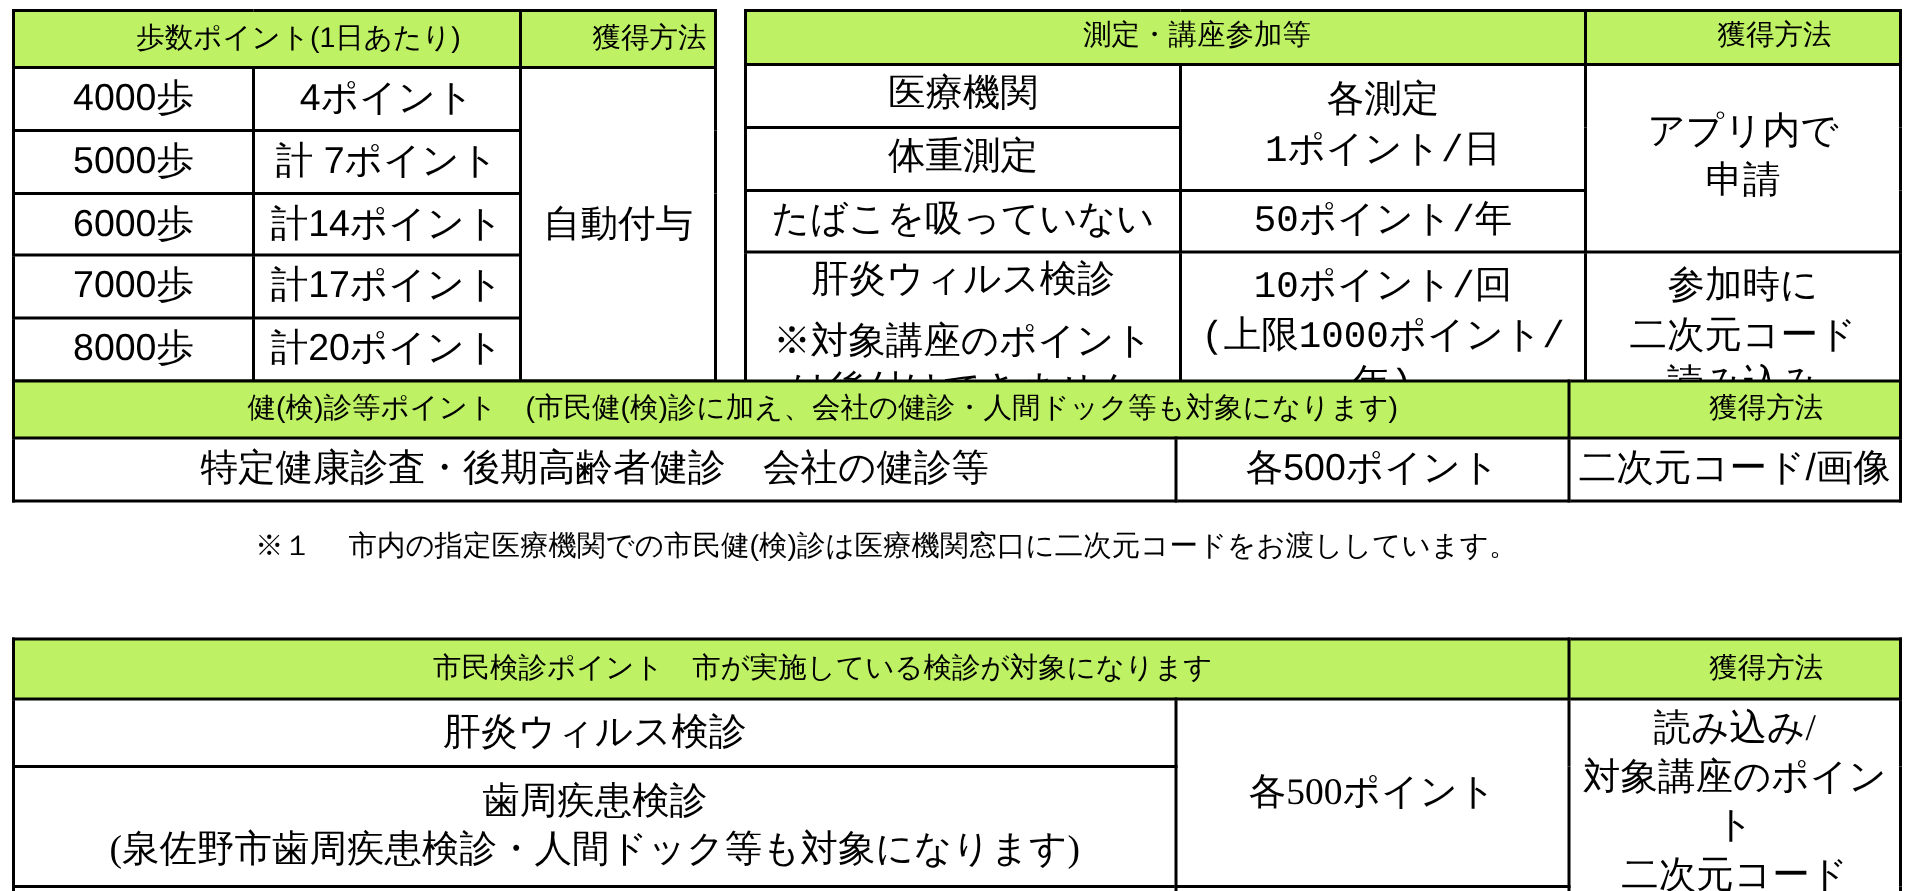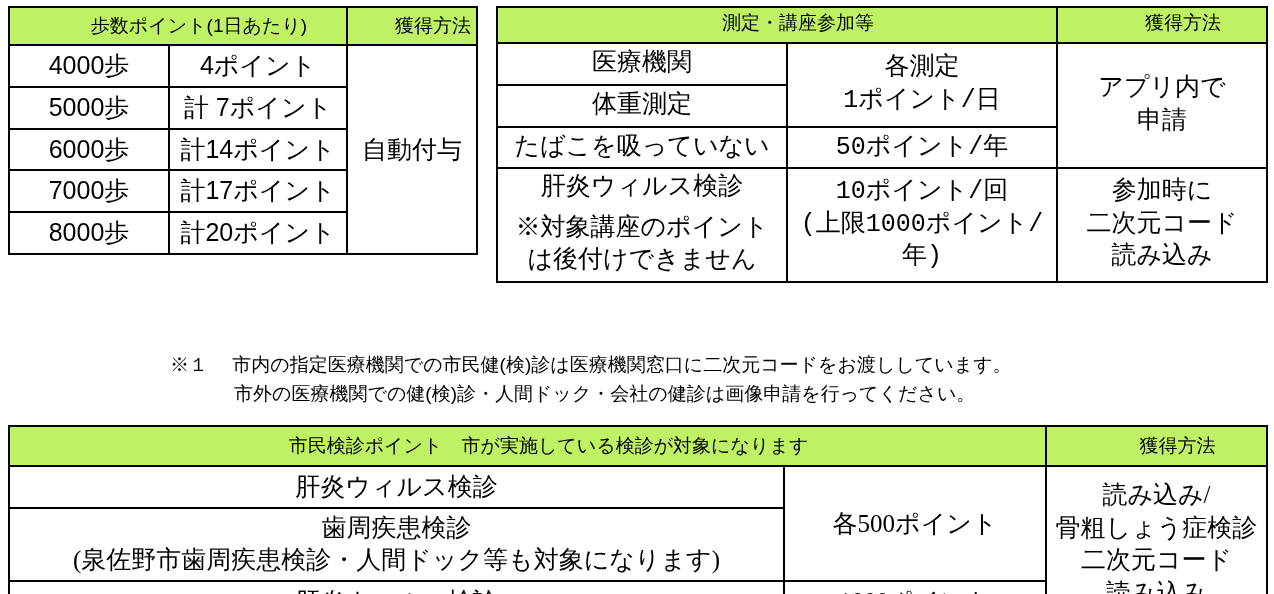--- a/index.html
+++ b/index.html
@@ -178,45 +178,53 @@
     </tbody>
   </table>
 
   <table id="checkup-table">
     <colgroup>
       <col style="width:775px">
       <col style="width:262px">
       <col style="width:221px">
     </colgroup>
     <tbody>
+      <tr>
+        <td class="hdr" colspan="2">健(検)診等ポイント　(市民健(検)診に加え、会社の健診・人間ドック等も対象になります)</td>
+        <td class="hdr">獲得方法</td>
+      </tr>
+      <tr>
+        <td>特定健康診査・後期高齢者健診　会社の健診等</td>
+        <td>各500ポイント</td>
+        <td>二次元コード/画像</td>
+      </tr>
     </tbody>
   </table>
 
   <div id="note-block">
     <div class="note-line-1">※１　 市内の指定医療機関での市民健(検)診は医療機関窓口に二次元コードをお渡ししています。</div>
-    <div class="note-line-2">市外の医療機関での健(検)診・人間ドック・会社の健診は画像申請を行ってください。</div>
   </div>
 
   <table id="city-table">
     <colgroup>
       <col style="width:775px">
       <col style="width:262px">
       <col style="width:221px">
     </colgroup>
     <tbody>
       <tr>
         <td class="hdr" colspan="2">市民検診ポイント　市が実施している検診が対象になります</td>
         <td class="hdr">獲得方法</td>
       </tr>
       <tr>
         <td>肝炎ウィルス検診</td>
         <td rowspan="2">各500ポイント</td>
         <td rowspan="3" class="two-line">
           <div>読み込み/</div>
-          <div>骨粗しょう症検診</div>
+          <div>対象講座のポイント</div>
           <div>二次元コード</div>
           <div>読み込み</div>
         </td>
       </tr>
       <tr>
         <td class="two-line" style="height:62px">
           <div>歯周疾患検診</div>
           <div>(泉佐野市歯周疾患検診・人間ドック等も対象になります)</div>
         </td>
       </tr>

